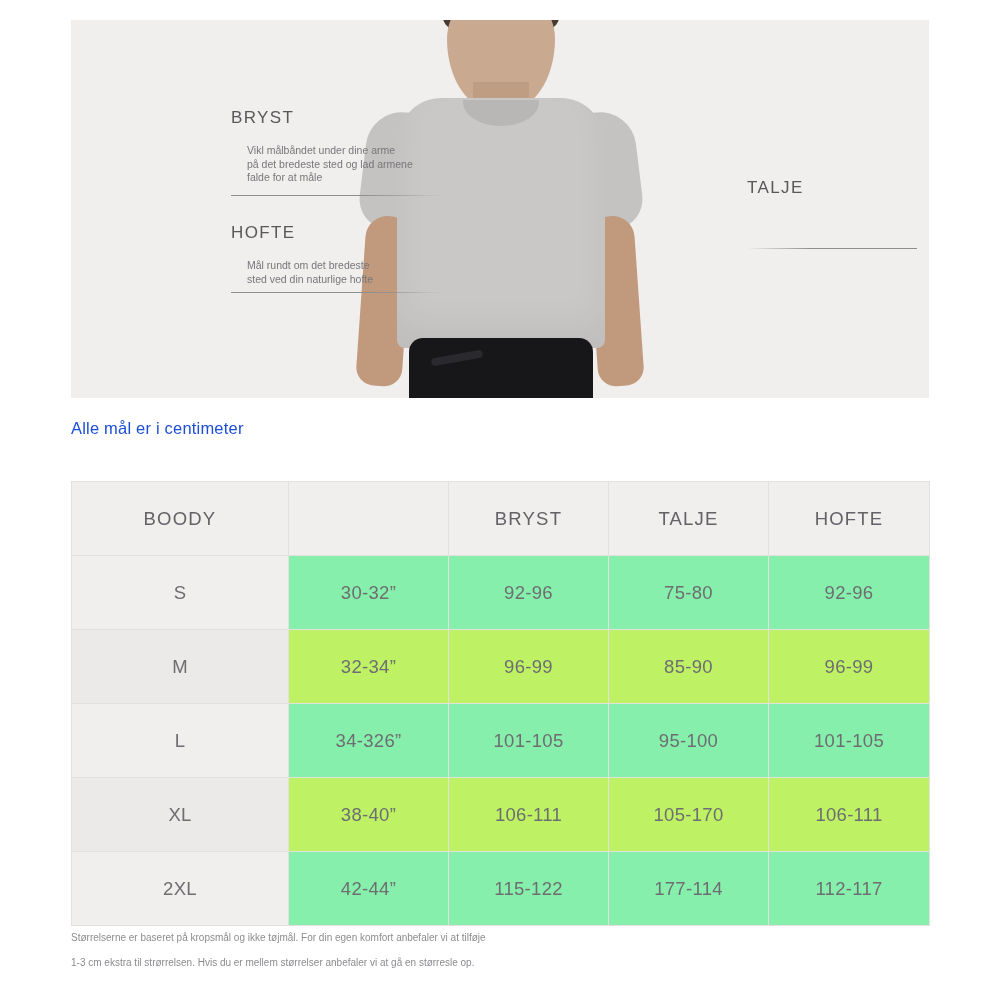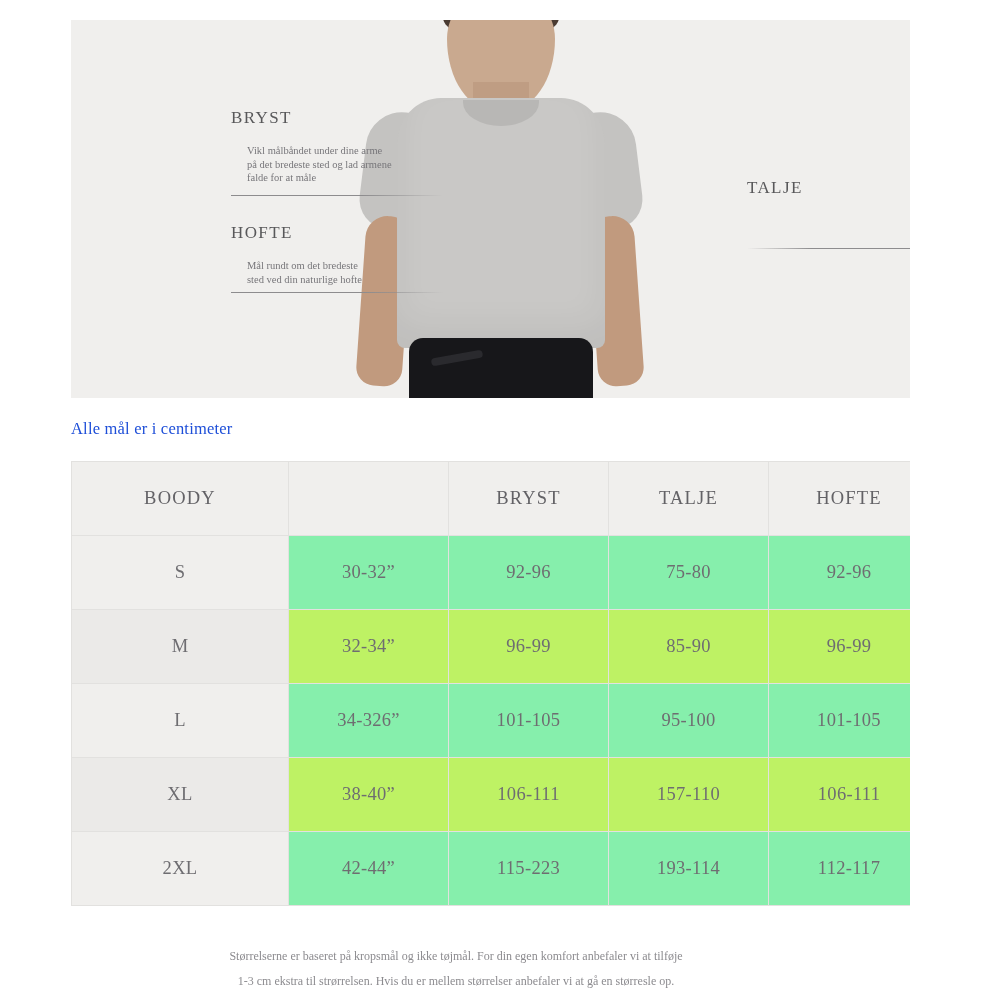--- a/index.html
+++ b/index.html
@@ -8,25 +8,24 @@
     padding: 0;
     width: 1000px;
     height: 1000px;
     background: #ffffff;
     font-family: "Liberation Sans", sans-serif;
     color: #6d6d6d;
   }
 
   .page {
     position: relative;
-    width: 910px;
+    width: 1000px;
     height: 1000px;
     background: #ffffff;
     overflow: hidden;
-    font-family: Liberation Serif, serif;
   }
 
   
   .hero {
     position: absolute;
     left: 71px;
     top: 20px;
     width: 858px;
     height: 378px;
     background: #f0efed;
@@ -198,20 +197,21 @@
   .table-wrap {
     position: absolute;
     left: 71px;
     top: 461px;
     width: 858px;
   }
   table.size-table {
     width: 858px;
     border-collapse: collapse;
     table-layout: fixed;
+    margin-top: 20px;
   }
   table.size-table col.c0 { width: 217px; }
   table.size-table col.c1 { width: 160px; }
   table.size-table col.c2 { width: 160px; }
   table.size-table col.c3 { width: 160px; }
   table.size-table col.c4 { width: 161px; }
 
   table.size-table th,
   table.size-table td {
     border: 1px solid #e2e1df;
@@ -233,27 +233,26 @@
     background: #86efac;
   }
   table.size-table tbody tr.alt td { background: #bef264; }
   table.size-table tbody td.sizecell { background: #f0efed; }
   table.size-table tbody tr.alt td.sizecell { background: #ebeae8; }
 
   
   .footnote {
     position: absolute;
     left: 71px;
-    top: 944px;
+    top: 925px;
     width: 770px;
-    font-size: 12px;
+    font-size: 10px;
     line-height: 25px;
     color: #8c8b8f;
     white-space: pre-line;
-    text-align: center;
   }
 </style>
 </head>
 <body>
 
 <div class="page">
 
   <div class="hero">
 
     <div class="figure">
@@ -330,28 +329,28 @@
           <td class="sizecell">L</td>
           <td>34-326”</td>
           <td>101-105</td>
           <td>95-100</td>
           <td>101-105</td>
         </tr>
         <tr class="alt">
           <td class="sizecell">XL</td>
           <td>38-40”</td>
           <td>106-111</td>
-          <td>157-110</td>
+          <td>105-170</td>
           <td>106-111</td>
         </tr>
         <tr>
           <td class="sizecell">2XL</td>
           <td>42-44”</td>
-          <td>115-223</td>
-          <td>193-114</td>
+          <td>115-122</td>
+          <td>177-114</td>
           <td>112-117</td>
         </tr>
       </tbody>
     </table>
   </div>
 
   <div class="footnote">Størrelserne er baseret på kropsmål og ikke tøjmål. For din egen komfort anbefaler vi at tilføje
 1-3 cm ekstra til strørrelsen. Hvis du er mellem størrelser anbefaler vi at gå en størresle op.</div>
 
 </div>

